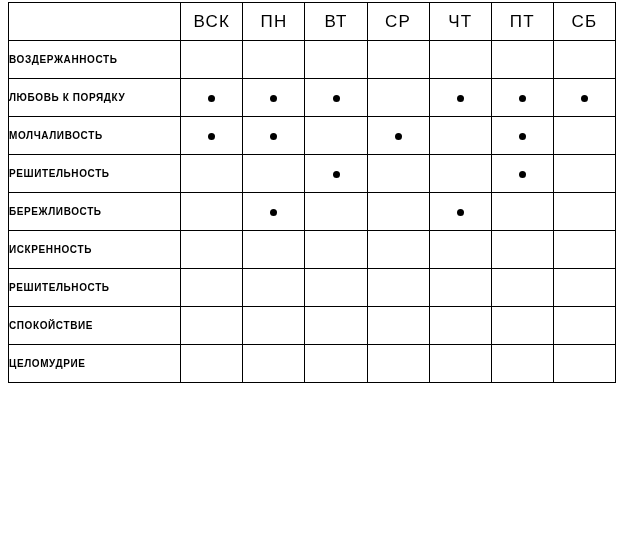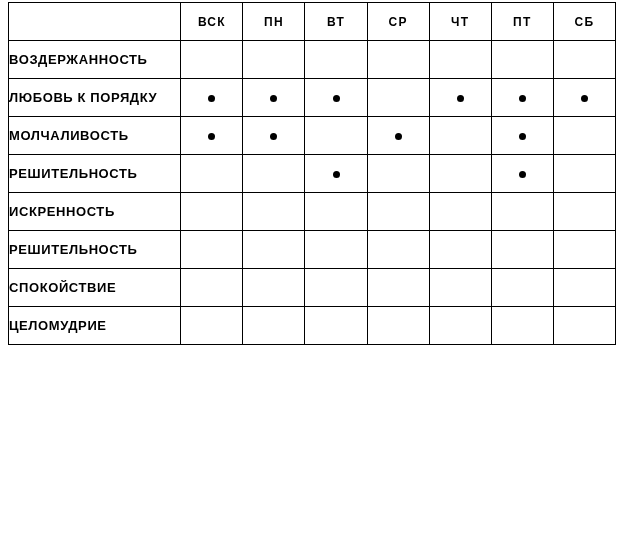--- a/index.html
+++ b/index.html
@@ -31,29 +31,29 @@
   .corner-cell {
     border-top: none;
     border-left: none;
     border-bottom: none;
     width: 172px;
   }
   .row-label {
     border-left: none;
     text-align: left;
     padding-left: 6px;
-    font-size: 13px;
+    font-size: 10px;
     font-weight: bold;
     letter-spacing: 0.6px;
     white-space: nowrap;
   }
   .day-head {
     width: 62px;
-    font-size: 12px;
-    font-weight: bold;
+    font-size: 17px;
+    font-weight: normal;
     letter-spacing: 1.2px;
     text-align: center;
     vertical-align: middle;
   }
   thead th.day-head {
     border-top: 1px solid #000;
   }
   .mark-cell {
     text-align: center;
     vertical-align: middle;
@@ -120,20 +120,30 @@
         <td class="row-label">РЕШИТЕЛЬНОСТЬ</td>
         <td class="mark-cell"></td>
         <td class="mark-cell"></td>
         <td class="mark-cell"><span class="dot" style="background: rgb(0, 0, 0);"></span></td>
         <td class="mark-cell"></td>
         <td class="mark-cell"></td>
         <td class="mark-cell"><span class="dot" style="background: rgb(0, 0, 0);"></span></td>
         <td class="mark-cell"></td>
       </tr>
       <tr>
+        <td class="row-label">БЕРЕЖЛИВОСТЬ</td>
+        <td class="mark-cell"></td>
+        <td class="mark-cell"><span class="dot" style="background: rgb(0, 0, 0);"></span></td>
+        <td class="mark-cell"></td>
+        <td class="mark-cell"></td>
+        <td class="mark-cell"><span class="dot" style="background: rgb(0, 0, 0);"></span></td>
+        <td class="mark-cell"></td>
+        <td class="mark-cell"></td>
+      </tr>
+      <tr>
         <td class="row-label">ИСКРЕННОСТЬ</td>
         <td class="mark-cell"></td>
         <td class="mark-cell"></td>
         <td class="mark-cell"></td>
         <td class="mark-cell"></td>
         <td class="mark-cell"></td>
         <td class="mark-cell"></td>
         <td class="mark-cell"></td>
       </tr>
       <tr>

